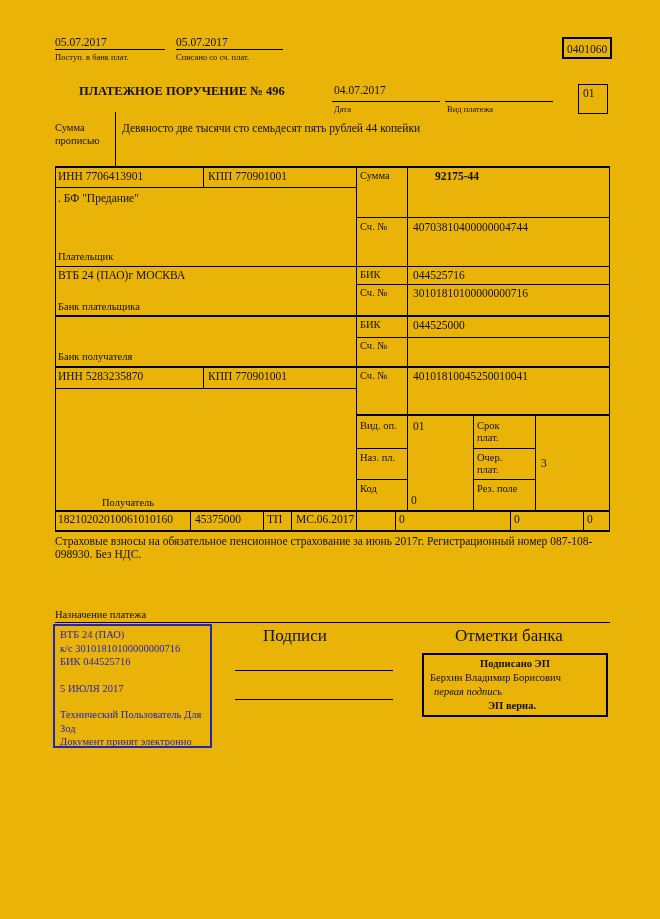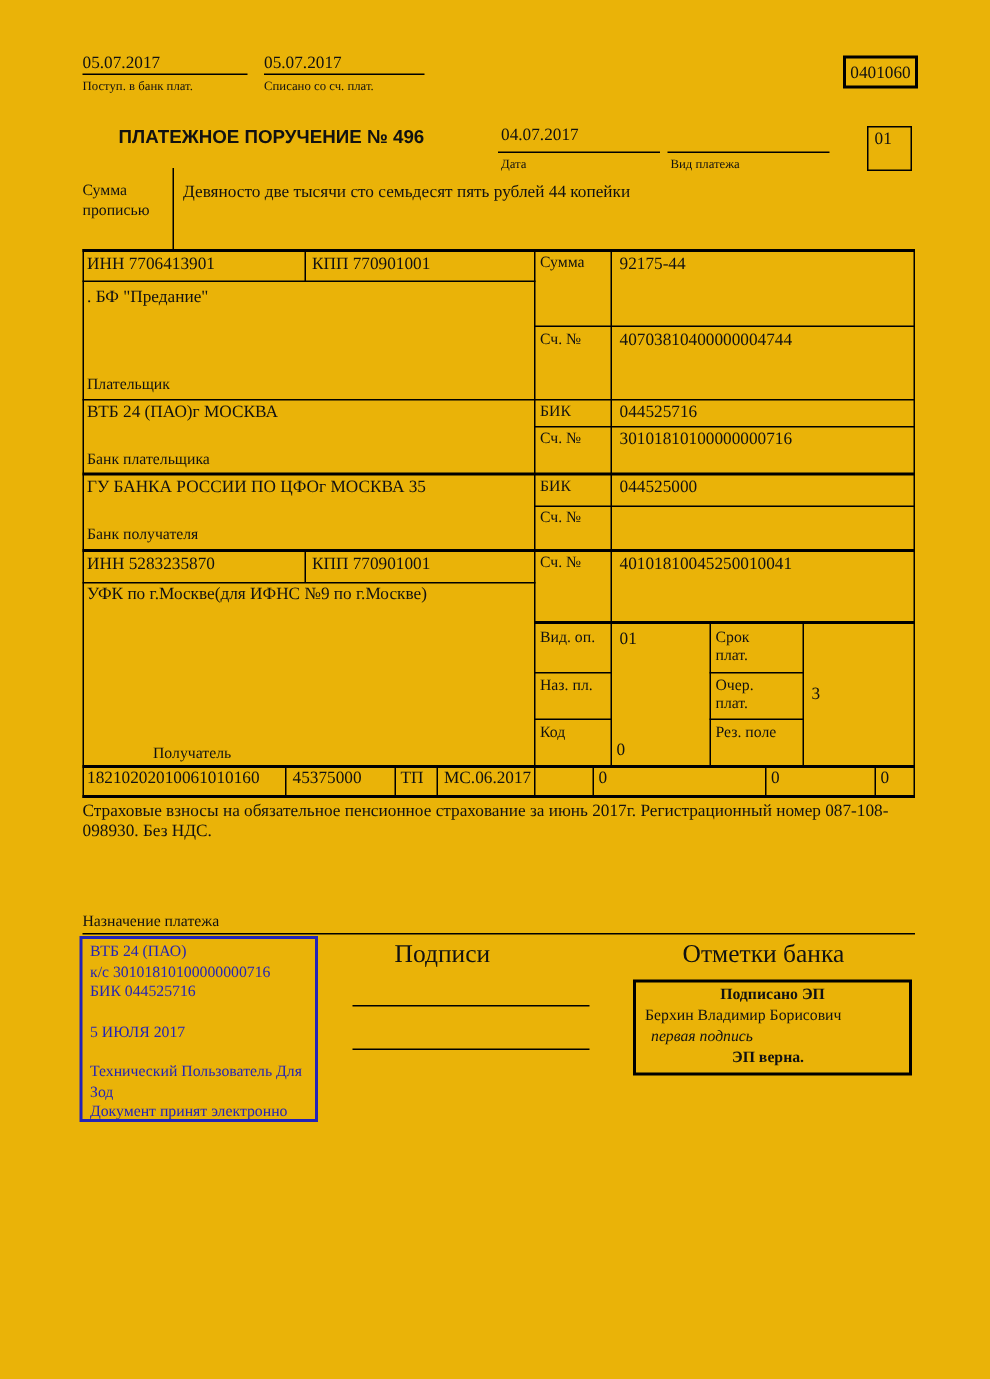--- a/index.html
+++ b/index.html
@@ -7,21 +7,21 @@
   body { font-family:"Liberation Serif", serif; color:#111; }
   .page { position:relative; width:660px; height:919px; background:#eab308; overflow:hidden; }
   .abs { position:absolute; white-space:nowrap; }
   .wrap { white-space:normal; }
   .t12 { font-size:17px; }
   .t11 { font-size:11.5px; line-height:1.15; }
   .t10 { font-size:10.5px; line-height:1.18; }
   .t8  { font-size:8.5px; }
   .bold { font-weight:bold; }
   .ital { font-style:italic; }
-  .sans { font-family:Liberation Sans, sans-serif;padding-left:24px; }
+  .sans { font-family:Liberation Serif, serif;padding-left:24px; }
   .hl { position:absolute; background:#000; height:1px; }
   .hl2 { height:2px; }
   .vl { position:absolute; background:#000; width:1px; }
   .frame1 { position:absolute; border:1px solid #000; }
   .blue-stamp { position:absolute; border:2px solid #2424b6; color:#2424b6; font-size:10.5px; line-height:13.5px; padding:2px 5px; }
   .sig-stamp { position:absolute; border:2px solid #000; font-size:10.5px; line-height:14px; padding:2px 6px; }
 </style>
 </head>
 <body>
 
@@ -78,44 +78,42 @@
   <div class="vl" style="left:190px; top:510px; height:21px;"></div>
   <div class="vl" style="left:263px; top:510px; height:21px;"></div>
   <div class="vl" style="left:291px; top:510px; height:21px;"></div>
   <div class="vl" style="left:395px; top:510px; height:21px;"></div>
   <div class="vl" style="left:510px; top:510px; height:21px;"></div>
   <div class="vl" style="left:583px; top:510px; height:21px;"></div>
 
   <div class="abs t11" style="left:58px; top:170px;">ИНН 7706413901</div>
   <div class="abs t11" style="left:208px; top:170px;">КПП 770901001</div>
   <div class="abs t10" style="left:360px; top:170px;">Сумма</div>
-  <div class="abs t11" style="left:413px; top:170px;">92175-44</div>
+  <div class="abs t11" style="left:435px; top:170px;font-weight:bold;">92175-44</div>
   <div class="abs t11" style="left:58px; top:192px;">. БФ "Предание"</div>
   <div class="abs t10" style="left:360px; top:221px;">Сч. №</div>
   <div class="abs t11" style="left:413px; top:221px;">40703810400000004744</div>
   <div class="abs t10" style="left:58px; top:251px;">Плательщик</div>
 
   <div class="abs t11" style="left:58px; top:269px;">ВТБ 24 (ПАО)г МОСКВА</div>
   <div class="abs t10" style="left:360px; top:269px;">БИК</div>
   <div class="abs t11" style="left:413px; top:269px;">044525716</div>
   <div class="abs t10" style="left:360px; top:287px;">Сч. №</div>
   <div class="abs t11" style="left:413px; top:287px;">30101810100000000716</div>
   <div class="abs t10" style="left:58px; top:301px;">Банк плательщика</div>
 
-  <div class="abs t11" style="left:58px; top:319px;">ГУ БАНКА РОССИИ ПО ЦФОг МОСКВА 35</div>
   <div class="abs t10" style="left:360px; top:319px;">БИК</div>
   <div class="abs t11" style="left:413px; top:319px;">044525000</div>
   <div class="abs t10" style="left:360px; top:340px;">Сч. №</div>
   <div class="abs t10" style="left:58px; top:351px;">Банк получателя</div>
 
   <div class="abs t11" style="left:58px; top:370px;">ИНН 5283235870</div>
   <div class="abs t11" style="left:208px; top:370px;">КПП 770901001</div>
   <div class="abs t10" style="left:360px; top:370px;">Сч. №</div>
   <div class="abs t11" style="left:413px; top:370px;">40101810045250010041</div>
-  <div class="abs t11" style="left:58px; top:390px;">УФК по г.Москве(для ИФНС №9 по г.Москве)</div>
 
   <div class="abs t10" style="left:360px; top:420px;">Вид. оп.</div>
   <div class="abs t11" style="left:413px; top:420px;">01</div>
   <div class="abs t10" style="left:477px; top:420px;">Срок</div>
   <div class="abs t10" style="left:477px; top:432px;">плат.</div>
   <div class="abs t10" style="left:360px; top:452px;">Наз. пл.</div>
   <div class="abs t10" style="left:477px; top:452px;">Очер.</div>
   <div class="abs t10" style="left:477px; top:464px;">плат.</div>
   <div class="abs t11" style="left:541px; top:457px;">3</div>
   <div class="abs t10" style="left:360px; top:483px;">Код</div>

